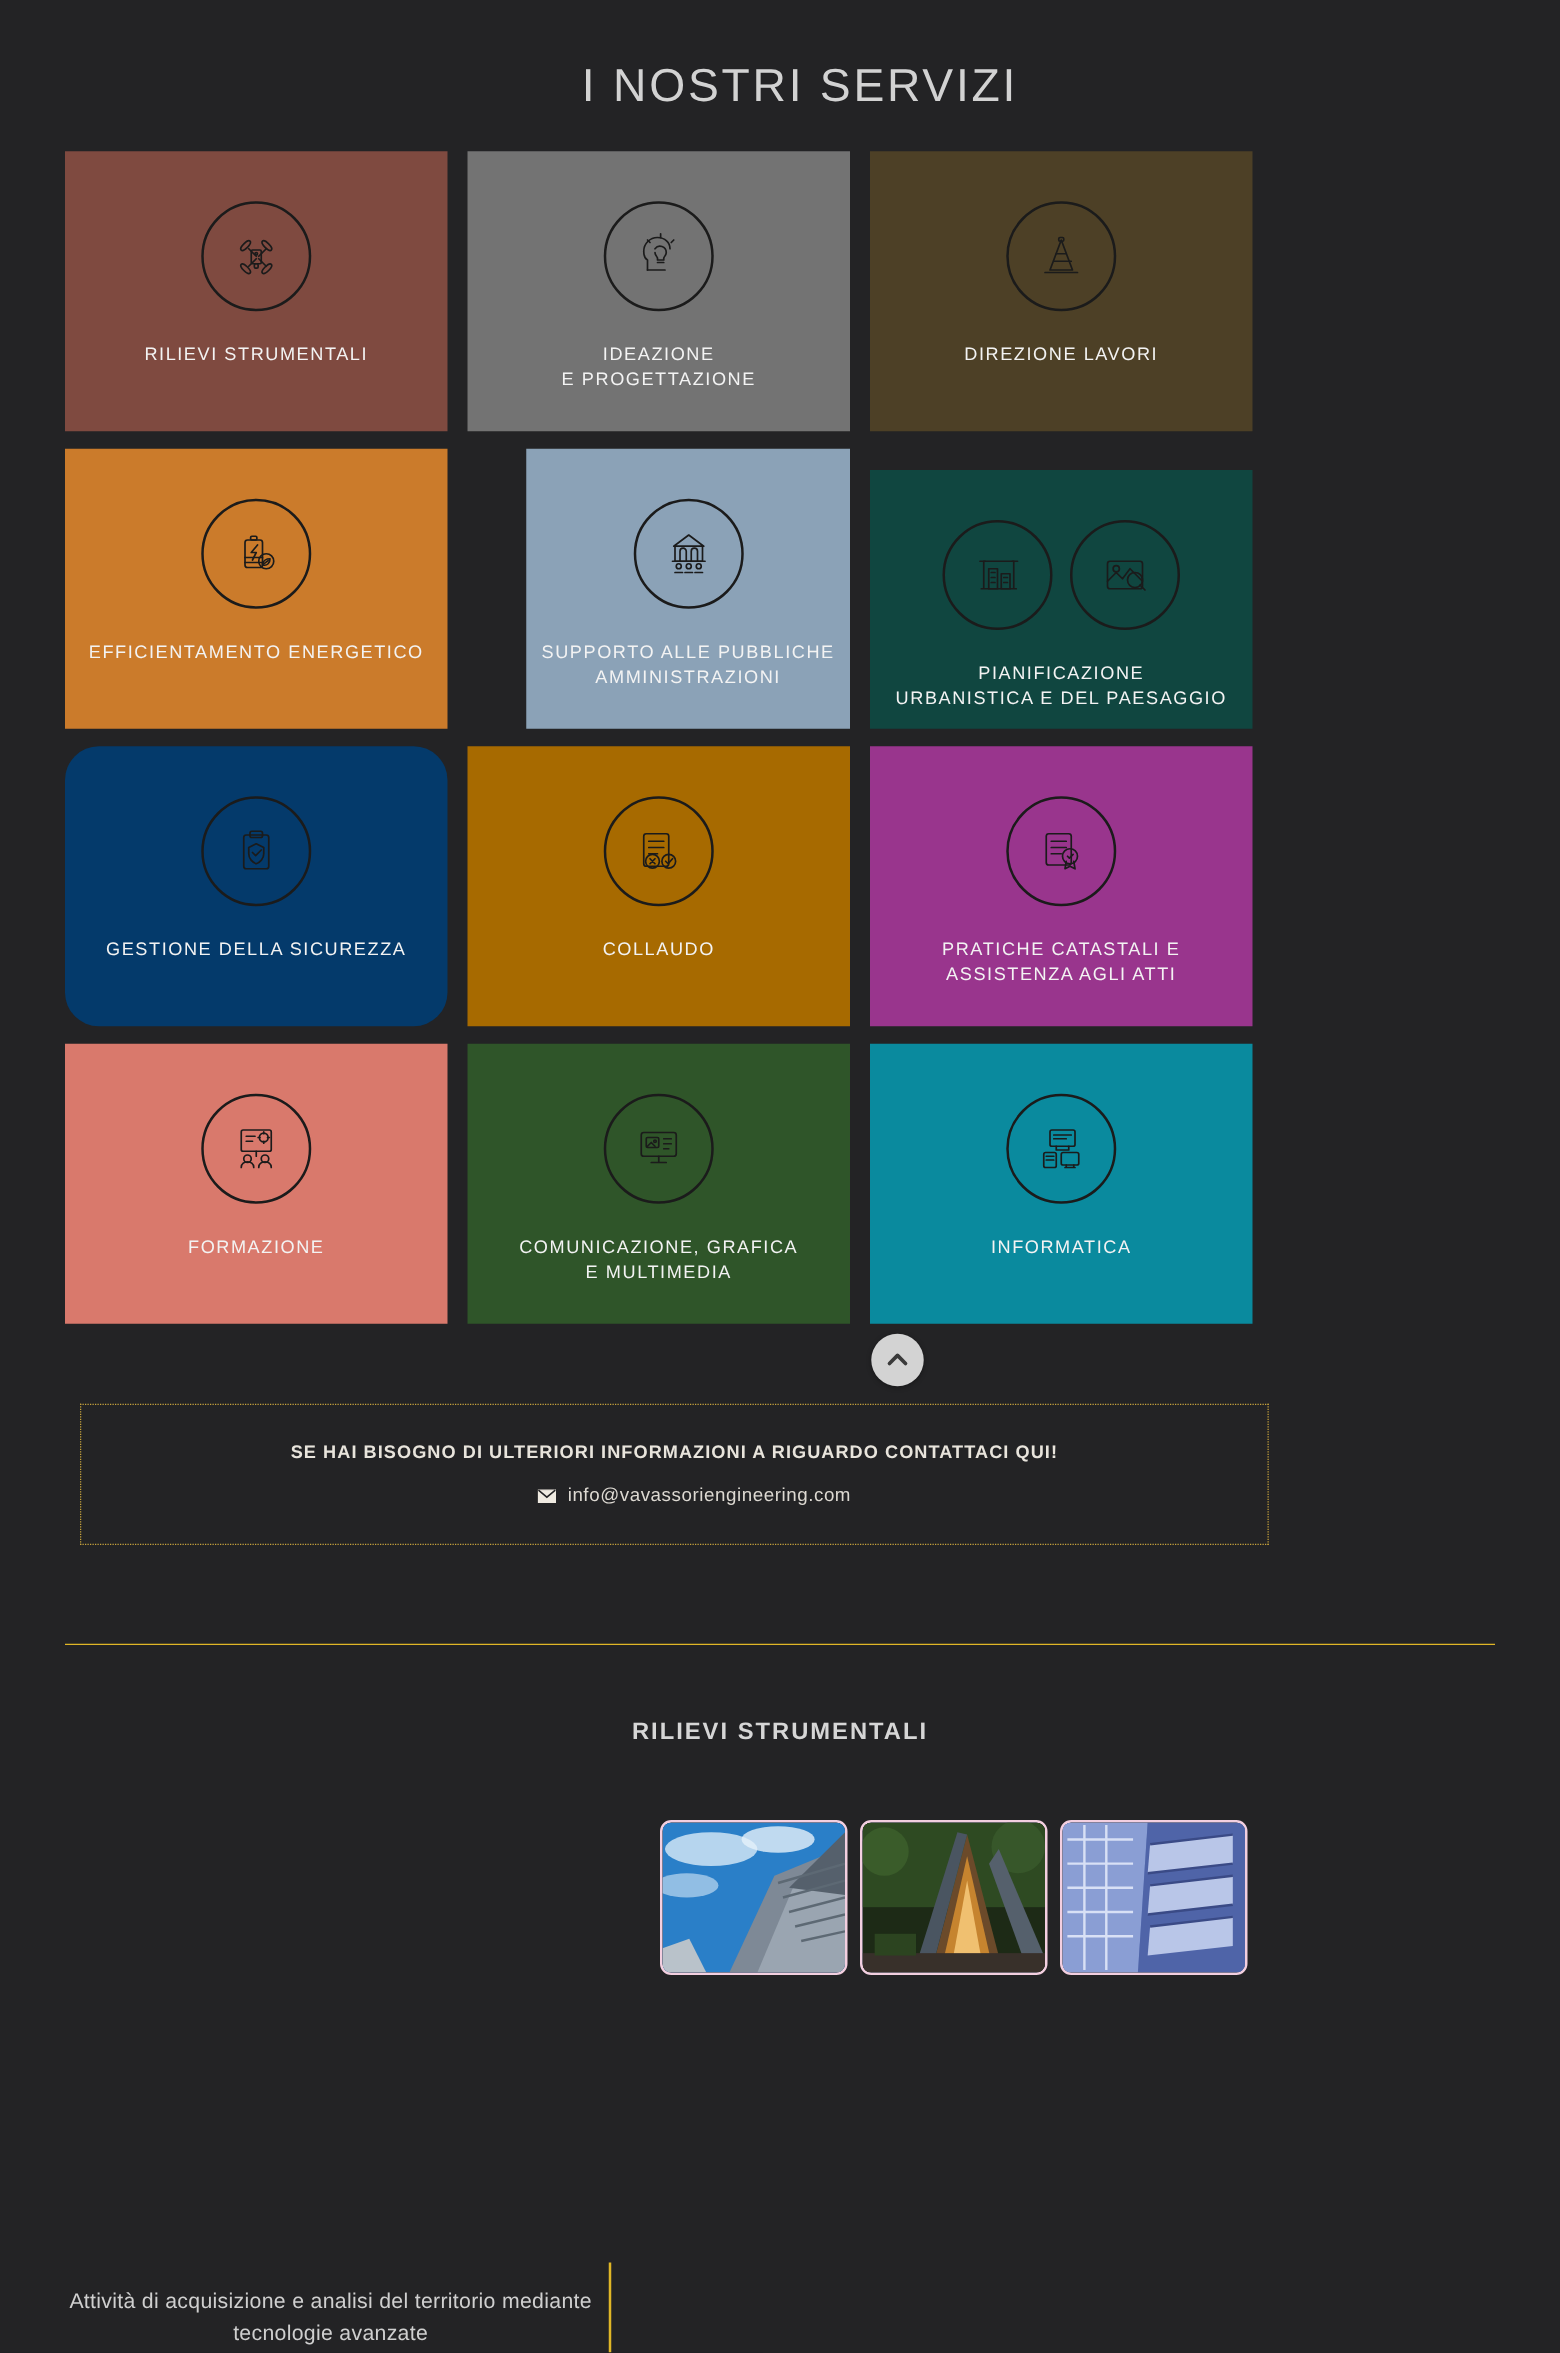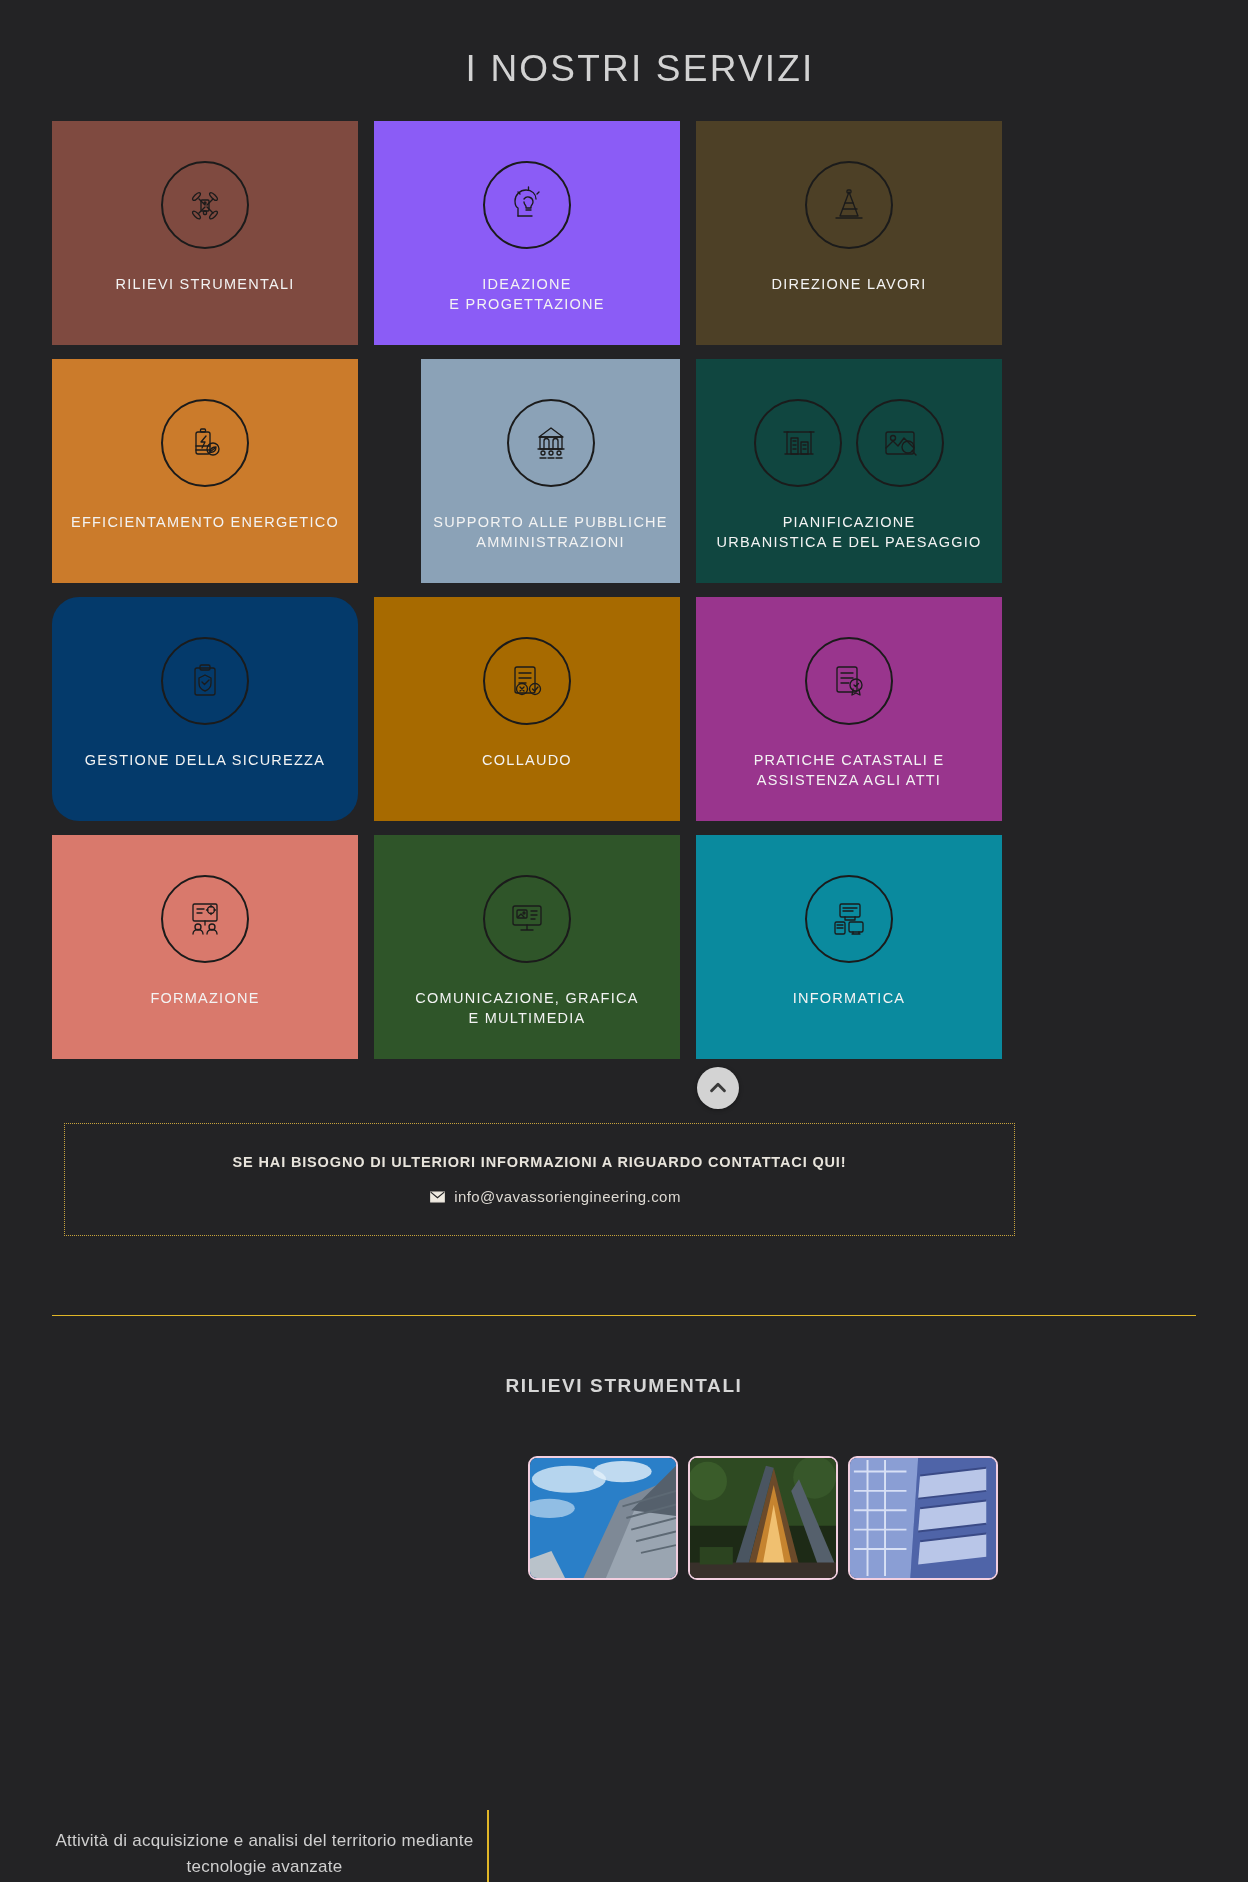--- a/index.html
+++ b/index.html
@@ -199,21 +199,21 @@
               <rect x="21.5" y="29" width="3" height="3.5" rx="1"></rect>
               <ellipse cx="14.5" cy="14.5" rx="5" ry="2" transform="rotate(-45 14.5 14.5)"></ellipse>
               <ellipse cx="31.5" cy="14.5" rx="5" ry="2" transform="rotate(45 31.5 14.5)"></ellipse>
               <ellipse cx="14.5" cy="33" rx="5" ry="2" transform="rotate(45 14.5 33)"></ellipse>
               <ellipse cx="31.5" cy="33" rx="5" ry="2" transform="rotate(-45 31.5 33)"></ellipse>
             </svg>
           </div>
         </div>
         <div class="tile-label">RILIEVI STRUMENTALI</div>
       </div>
-      <div class="service-tile" style="background: #8b5cf6;">
+      <div class="service-tile" style="background: #737373;">
         <div class="tile-icon-wrap">
           <div class="icon-circle">
             <svg viewBox="0 0 46 46">
               <path d="M14 34 v-8 c-2 -1 -3 -4 -3 -7 a11 11 0 0 1 11 -11 c6 0 10 4 10 9"></path>
               <path d="M14 34 h14"></path>
               <path d="M20 17 a5 5 0 0 1 9 3 c0 2 -1.5 3 -2 4.5 v1.5 h-5 v-1.5 c-.5 -1.5 -2 -2.5 -2 -4.5"></path>
               <path d="M22 28 h5"></path>
               <path d="M24.5 8 v-3 M33 12 l2 -2 M16 12 l-2 -2"></path>
             </svg>
           </div>
@@ -261,21 +261,21 @@
               <circle cx="15" cy="33" r="2"></circle>
               <circle cx="23" cy="33" r="2"></circle>
               <circle cx="31" cy="33" r="2"></circle>
               <path d="M12 38 h6 M20 38 h6 M28 38 h6"></path>
             </svg>
           </div>
         </div>
         <div class="tile-label">SUPPORTO ALLE PUBBLICHE
 AMMINISTRAZIONI</div>
       </div>
-      <div class="service-tile" style="background: rgb(16, 70, 64);">
+      <div class="service-tile" style="background: rgb(16, 70, 64); margin-top: 17px;">
         <div class="tile-icon-wrap">
           <div class="icon-circle">
             <svg viewBox="0 0 46 46">
               <path d="M10 34 h28 M12 34 V12 M36 34 V12 M12 12 h24"></path>
               <rect x="16" y="18" width="7" height="16"></rect>
               <rect x="26" y="22" width="7" height="12"></rect>
               <path d="M18 21 h3 M18 25 h3 M18 29 h3 M28 25 h3 M28 29 h3"></path>
               <path d="M9 12 h4 M35 12 h4"></path>
             </svg>
           </div>

